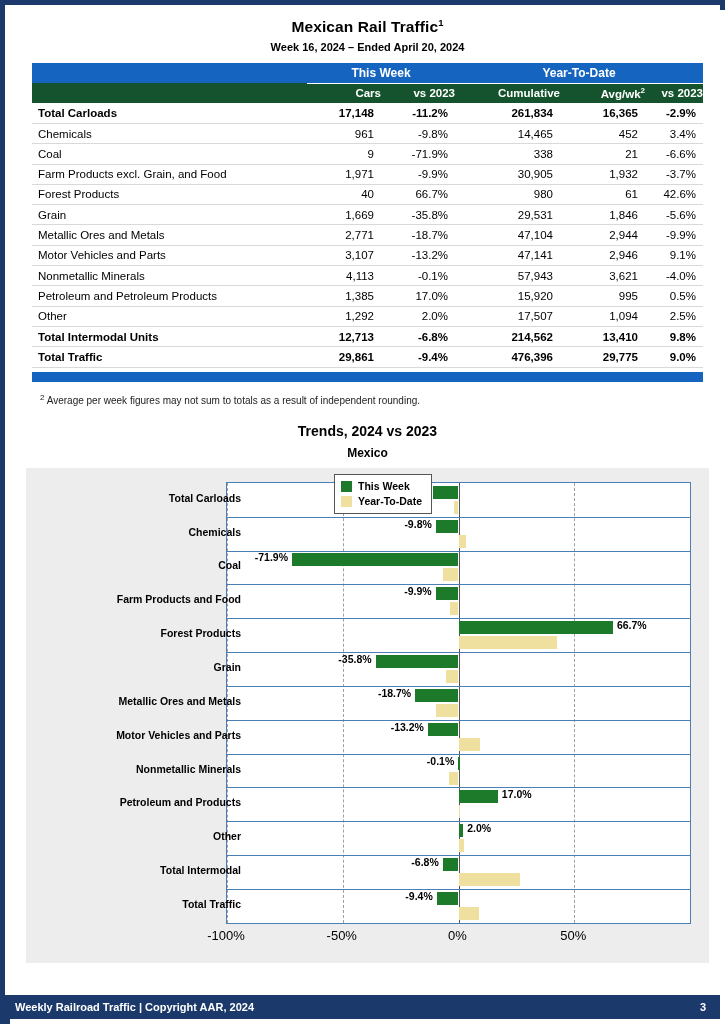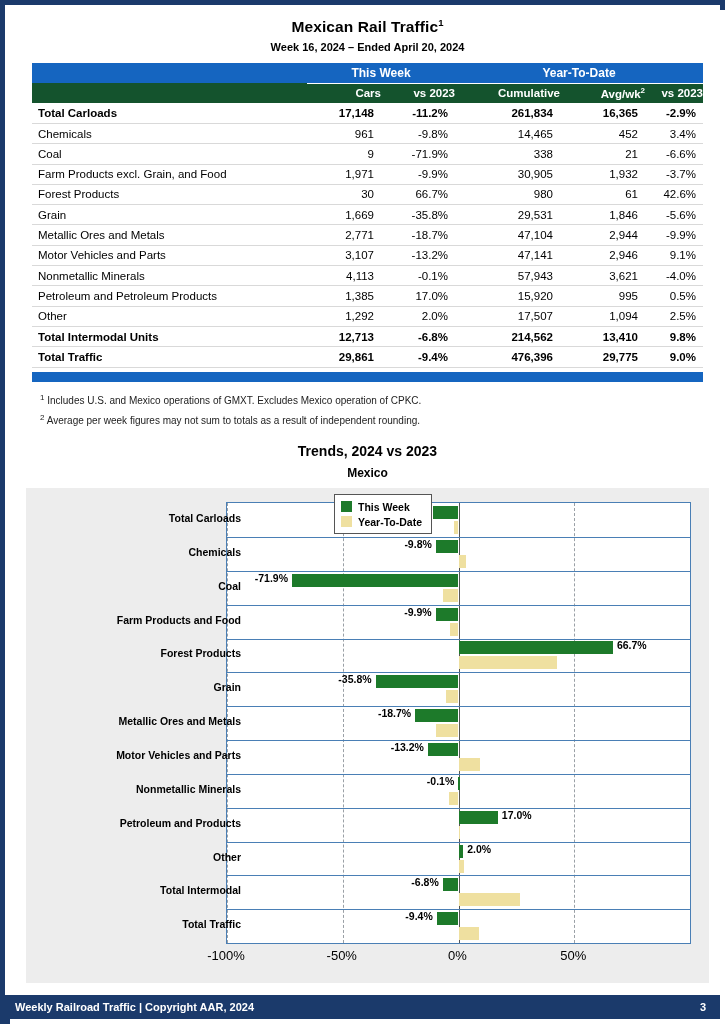--- a/index.html
+++ b/index.html
@@ -278,21 +278,21 @@
         <tr class="row">
           <td class="lbl indent">Farm Products excl. Grain, and Food</td>
           <td class="num">1,971</td>
           <td class="num neg">-9.9%</td>
           <td class="num">30,905</td>
           <td class="num">1,932</td>
           <td class="num neg">-3.7%</td>
         </tr>
         <tr class="row">
           <td class="lbl indent">Forest Products</td>
-          <td class="num">30</td>
+          <td class="num">40</td>
           <td class="num pos">66.7%</td>
           <td class="num">980</td>
           <td class="num">61</td>
           <td class="num pos">42.6%</td>
         </tr>
         <tr class="row">
           <td class="lbl indent">Grain</td>
           <td class="num">1,669</td>
           <td class="num neg">-35.8%</td>
           <td class="num">29,531</td>
@@ -355,24 +355,20 @@
           <td class="num">29,775</td>
           <td class="num pos">9.0%</td>
         </tr>
       </tbody>
         </table>
     </div>
 
     <div class="bottombar"></div>
 
     <div class="footnotes">
-      <div>
-        <sup>1</sup>
-        <span>Includes U.S. and Mexico operations of GMXT. Excludes Mexico operation of CPKC.</span>
-      </div>
       <div>
         <sup>2</sup>
         <span>Average per week figures may not sum to totals as a result of independent rounding.</span>
       </div>
     </div>
 
     <div class="chart-title">Trends, 2024 vs 2023</div>
     <div class="chart-sub">Mexico</div>
 
     <div class="chart-area">

